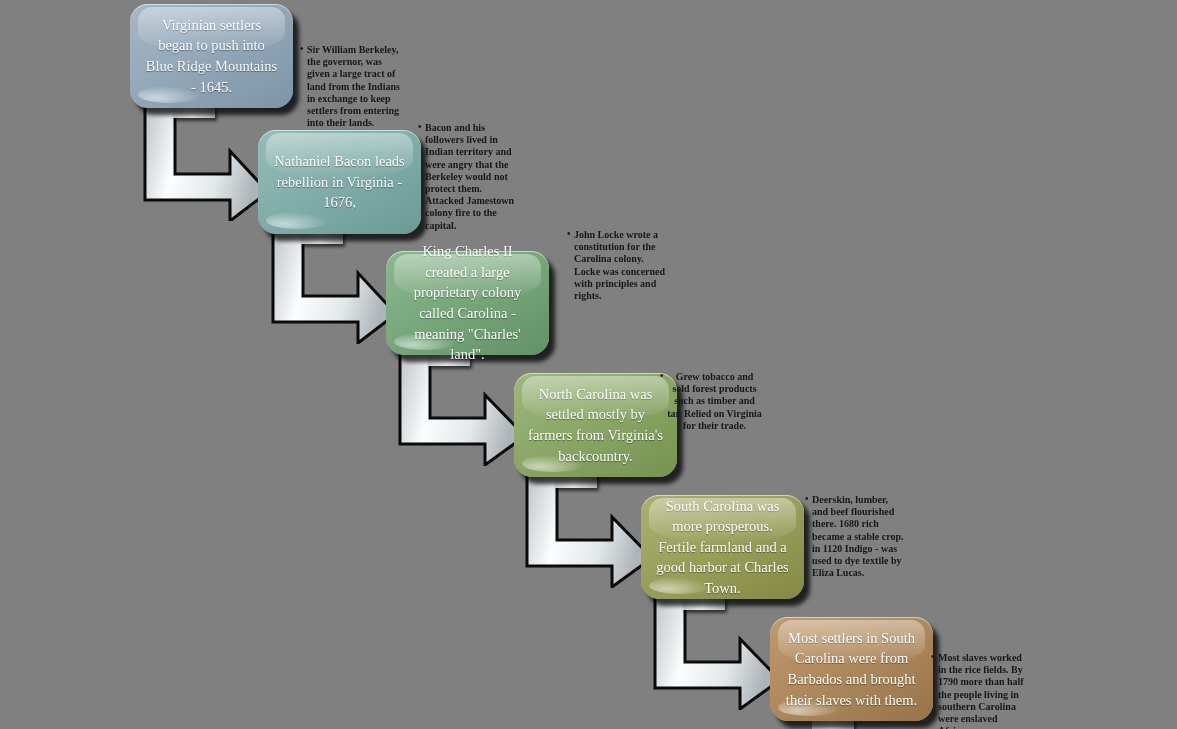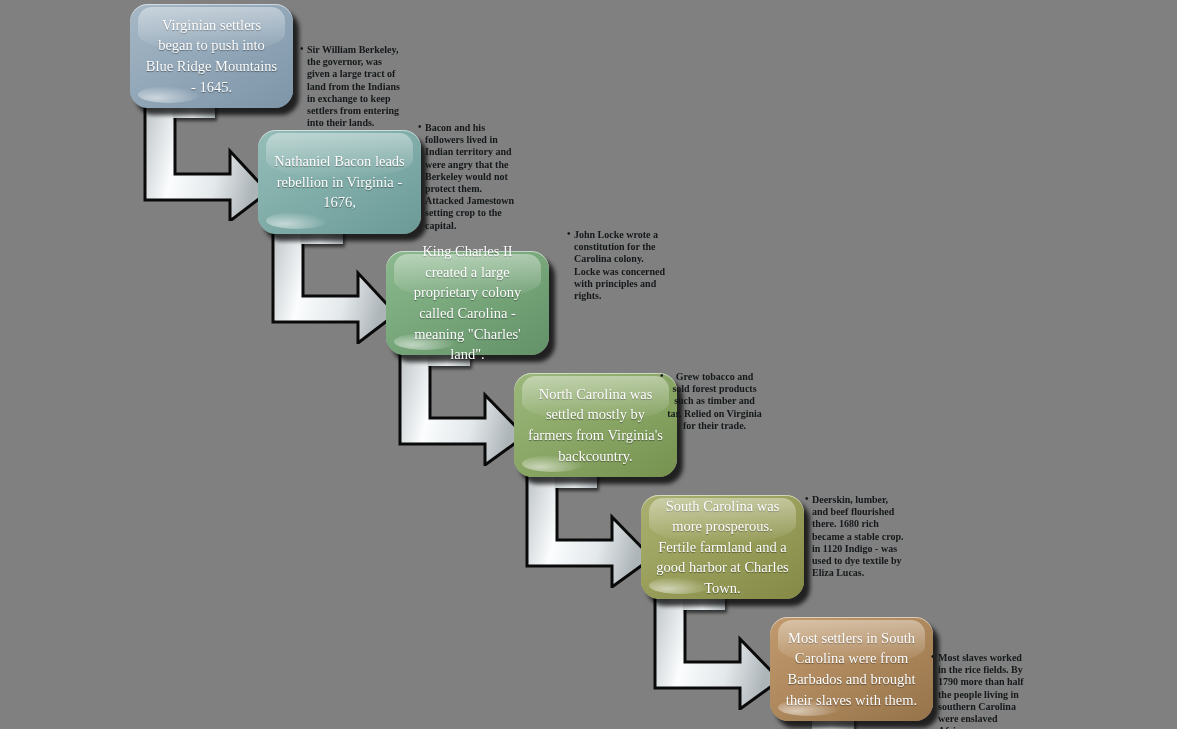--- a/index.html
+++ b/index.html
@@ -161,21 +161,21 @@
       <li>Sir William Berkeley, the governor, was given a large tract of land from the Indians in exchange to keep settlers from entering into their lands.</li>
     </ul>
   </div>
 
   <div class="node" style="left:258px; top:130px; width:163px; height:104px;
               background:linear-gradient(150deg,#95bdb8 0%,#82aeaa 45%,#6b9a97 100%);">
     <span class="label">Nathaniel Bacon leads rebellion in Virginia - 1676,</span>
   </div>
   <div class="notes" style="left:418px; top:122px; width:103px;">
     <ul>
-      <li>Bacon and his followers lived in Indian territory and were angry that the Berkeley would not protect them. Attacked Jamestown setting crop to the capital.</li>
+      <li>Bacon and his followers lived in Indian territory and were angry that the Berkeley would not protect them. Attacked Jamestown colony fire to the capital.</li>
     </ul>
   </div>
 
   <div class="node" style="left:386px; top:251px; width:163px; height:104px;
               background:linear-gradient(150deg,#8cb98f 0%,#79a87c 45%,#639168 100%);">
     <span class="label">King Charles II created a large proprietary colony called Carolina - meaning "Charles' land".</span>
   </div>
   <div class="notes" style="left:550px; top:229px; width:105px;margin-left:17px;">
     <ul>
       <li>John Locke wrote a constitution for the Carolina colony. Locke was concerned with principles and rights.</li>

